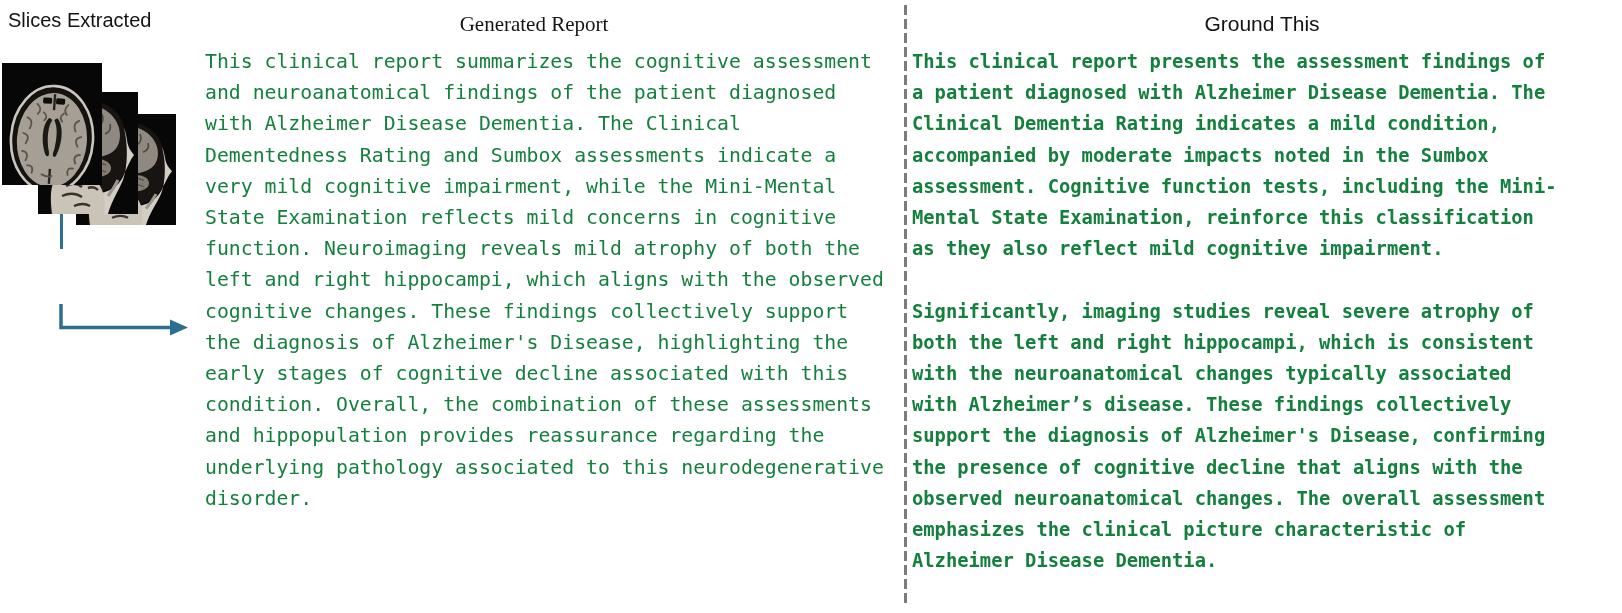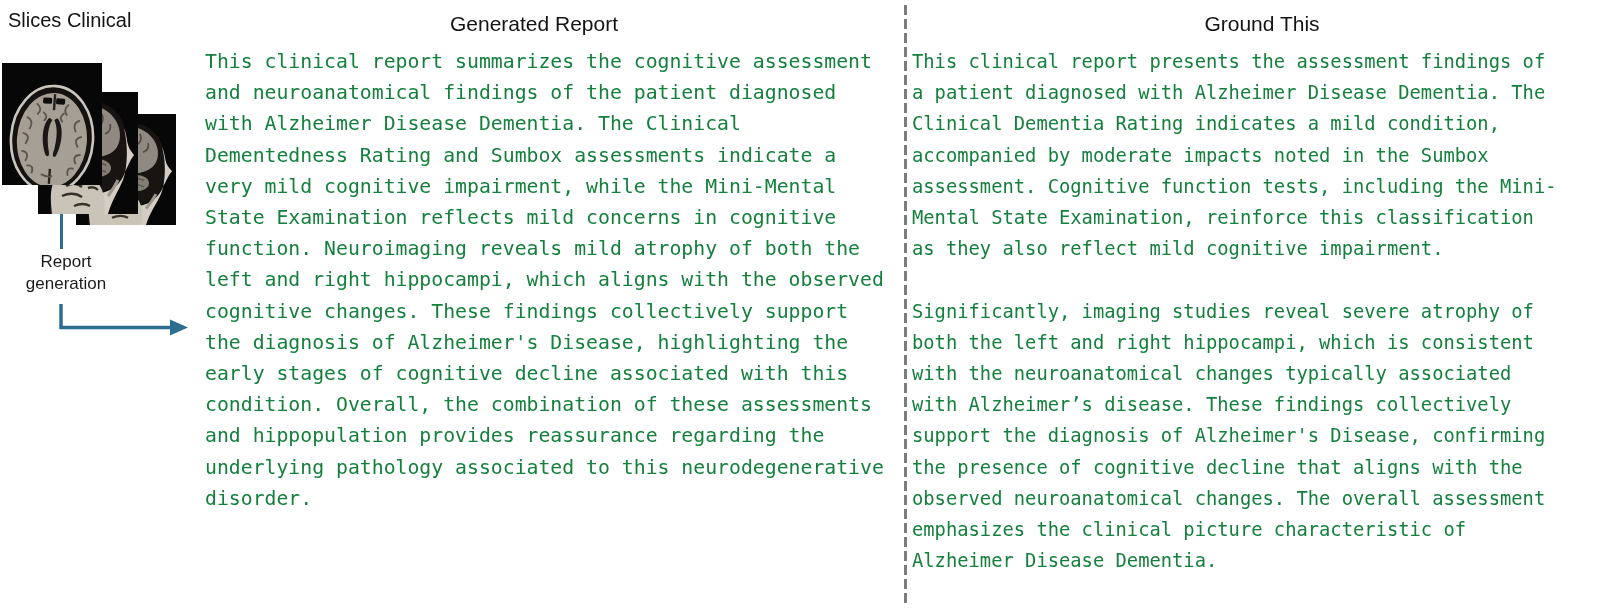--- a/index.html
+++ b/index.html
@@ -2,28 +2,28 @@
 <html style="--arrow: #2d6e90; --divider: #7c7c7c; --heading-text: #141414; --body-text: #333333;"><head>
 <meta charset="utf-8">
 <style>
   html,body{margin:0;padding:0;background:#ffffff;}
   .canvas{
     position:relative;width:1622px;height:613px;background:#ffffff;overflow:hidden;
     font-family:"Liberation Sans",sans-serif;color:#141414;
   }
   .slices-title{position:absolute;left:8px;top:9px;font-size:20px;color:#141414;white-space:nowrap;}
   .col-heading{position:absolute;top:12px;transform:translateX(-50%);font-size:21px;color:#141414;white-space:nowrap;}
-  .gen-heading{left:534px;}
+  .gen-heading{left:534px;font-family:Liberation Serif, serif;}
   .gt-heading{left:1262px;}
   .report-body{
     position:absolute;top:46px;white-space:pre;
     font-family:"DejaVu Sans Mono",monospace;color:#15803d;
   }
   .gen-body{left:205px;font-size:19.8px;line-height:31.2px;}
-  .gt-body{left:912px;font-size:18.8px;line-height:31.2px;}
+  .gt-body{left:912px;font-size:18.8px;line-height:31.2px;font-weight:bold;}
   .divider{
     position:absolute;left:904px;top:5px;width:3px;height:601px;
     background:repeating-linear-gradient(180deg,var(--divider,#7c7c7c) 0 10px,transparent 10px 14px);
   }
   .mri{position:absolute;display:block;}
   .mri1{left:2px;top:63px;width:100px;height:122px;z-index:3;}
   .mri2{left:38px;top:92px;width:100px;height:122px;z-index:2;}
   .mri3{left:76px;top:114px;width:100px;height:111px;z-index:1;}
   .connector-v{position:absolute;left:60px;top:204px;width:3px;height:45px;background:var(--arrow,#2d6e90);z-index:0;}
   .arrow-label{
@@ -32,21 +32,21 @@
   }
   .elbow{position:absolute;left:57px;top:303px;width:140px;height:34px;overflow:visible;}
   .elbow path{stroke:var(--arrow,#2d6e90);stroke-width:3.5;fill:none;}
   .elbow polygon{fill:var(--arrow,#2d6e90);}
 </style>
 </head>
 <body>
 
 <div class="canvas">
 
-  <div class="slices-title">Slices Clinical</div>
+  <div class="slices-title">Slices Extracted</div>
 
   <div class="connector-v"></div>
 
   <svg class="mri mri3" viewBox="0 0 100 122" preserveAspectRatio="none" aria-hidden="true">
     <rect width="100" height="122" fill="#070707"></rect>
     <path d="M34,12 C58,3 80,14 86,34 C89,45 87,52 91,58 L95,63 C91,67 89,72 87,78 C83,90 74,97 63,100 C52,103 44,110 42,122 L12,122 L15,70 C12,40 18,18 34,12 Z" fill="#171411"></path>
     <path d="M34,16 C56,8 76,18 81,36 C84,48 80,58 71,62 C58,68 42,66 34,58 C25,50 24,22 34,16 Z" fill="#8f8981"></path>
     <path d="M40,22 q6,6 0,12 M52,18 q5,7 -1,13 M64,22 q3,7 -3,12 M72,32 q2,7 -5,10 M45,42 q6,4 1,10 M59,44 q4,5 -2,10 M36,34 q4,5 0,9" stroke="#4f4941" stroke-width="1.7" fill="none"></path>
     <ellipse cx="60" cy="76" rx="13" ry="9" fill="#837d74"></ellipse>
     <path d="M52,72 q8,-3 16,1 M52,78 q8,-2 16,2" stroke="#57514a" stroke-width="1.4" fill="none"></path>
@@ -76,22 +76,20 @@
       <ellipse cx="50" cy="77" rx="35" ry="47" fill="#a59f96"></ellipse>
       <path d="M50,31 L50,47 M50,106 L50,121" stroke="#26231f" stroke-width="2.4"></path>
       <path d="M24,56 q7,3 3,11 M21,72 q8,2 3,10 M21,90 q8,1 4,9 M27,104 q7,-1 5,7 M76,56 q-7,3 -3,11 M79,72 q-8,2 -3,10 M79,90 q-8,1 -4,9 M73,104 q-7,-1 -5,7 M33,42 q6,5 1,10 M64,41 q-5,5 -1,10 M42,112 q6,3 10,1 M40,50 q5,4 1,8 M60,50 q-5,4 -1,8" stroke="#5b544b" stroke-width="1.8" fill="none" stroke-linecap="round"></path>
       <path d="M46,55 C39,62 39,80 45,93 C48,95 49,92 47,86 C45,75 45,64 49,57 Z" fill="#1b1916"></path>
       <path d="M54,55 C61,62 61,80 55,93 C52,95 51,92 53,86 C55,75 55,64 51,57 Z" fill="#1b1916"></path>
       <rect x="38.5" y="35" width="9" height="6" rx="1.5" fill="#100e0b"></rect>
       <rect x="51.5" y="35" width="9" height="6" rx="1.5" fill="#100e0b"></rect>
     </g>
   </svg>
 
-  <div class="arrow-label">Report
-generation</div>
 
   <svg class="elbow" viewBox="0 0 140 34" aria-hidden="true">
     <path d="M4,1 L4,24.5 L113,24.5"></path>
     <polygon points="113,16.5 131,24.5 113,32.5"></polygon>
   </svg>
 
   <div class="col-heading gen-heading">Generated Report</div>
   <div class="report-body gen-body">This clinical report summarizes the cognitive assessment
 and neuroanatomical findings of the patient diagnosed
 with Alzheimer Disease Dementia. The Clinical

